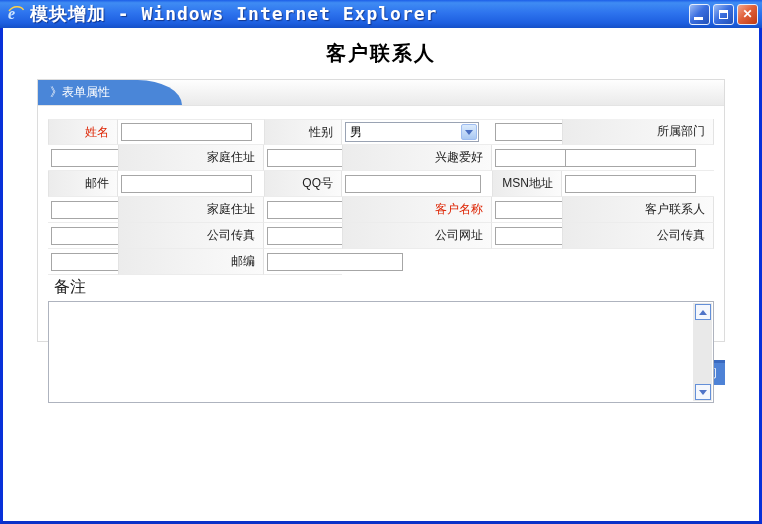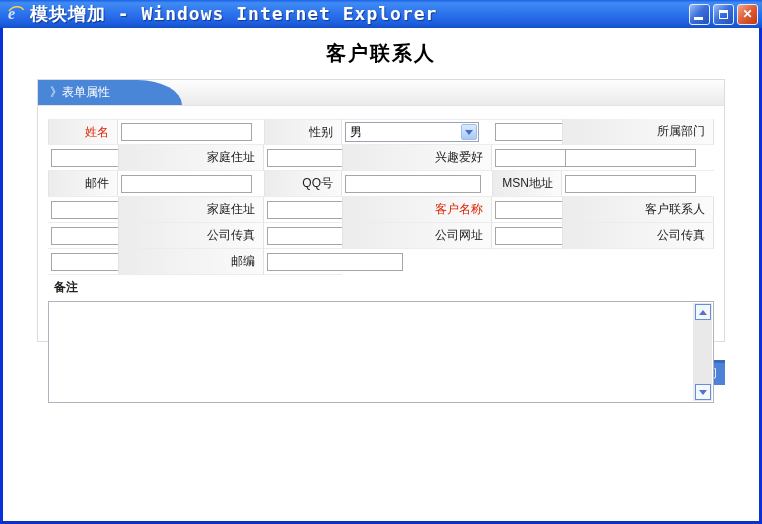--- a/index.html
+++ b/index.html
@@ -89,21 +89,21 @@
     display: flex; align-items: center; position: relative; font-size: 12px; padding-left: 4px;
   }
   .select .arrow {
     position: absolute; right: 1px; top: 1px; bottom: 1px; width: 16px; border-radius: 2px;
     background: linear-gradient(180deg,#dcebfd 0%,#aac8f2 100%);
     border: 1px solid #9ebcf0;
     display: flex; align-items: center; justify-content: center;
   }
   .tri-dn-sm { width: 0; height: 0; border-left: 4px solid transparent; border-right: 4px solid transparent; border-top: 5px solid #4a6fc2; }
 
-  .notes-lbl { grid-column: 1 / -1; height: 24px; display: flex; align-items: center; padding-left: 6px; font-size: 12px; color: #222; font-weight: bold; }
+  .notes-lbl { grid-column: 1 / -1; height: 24px; display: flex; align-items: center; padding-left: 6px; font-size: 16px; color: #222; }
   .notes-box { grid-column: 1 / -1; height: 102px; border: 1px solid #aeb3be; background: #fff; position: relative; }
   .sb { position: absolute; top: 1px; bottom: 1px; right: 1px; width: 19px; background: #e9e9e9;
         display: flex; flex-direction: column; justify-content: space-between; align-items: center; padding: 1px; }
   .sb-btn { width: 16px; height: 16px; background: #f4f7fd; border: 1px solid #638fd8;
             display: flex; align-items: center; justify-content: center; }
   .tri-up { width: 0; height: 0; border-left: 4px solid transparent; border-right: 4px solid transparent; border-bottom: 5px solid #4f74c8; }
   .tri-dn { width: 0; height: 0; border-left: 4px solid transparent; border-right: 4px solid transparent; border-top: 5px solid #4f74c8; }
 
   
   .actions { width: 688px; margin: 18px auto 0; display: flex; justify-content: flex-end; gap: 7px; }

